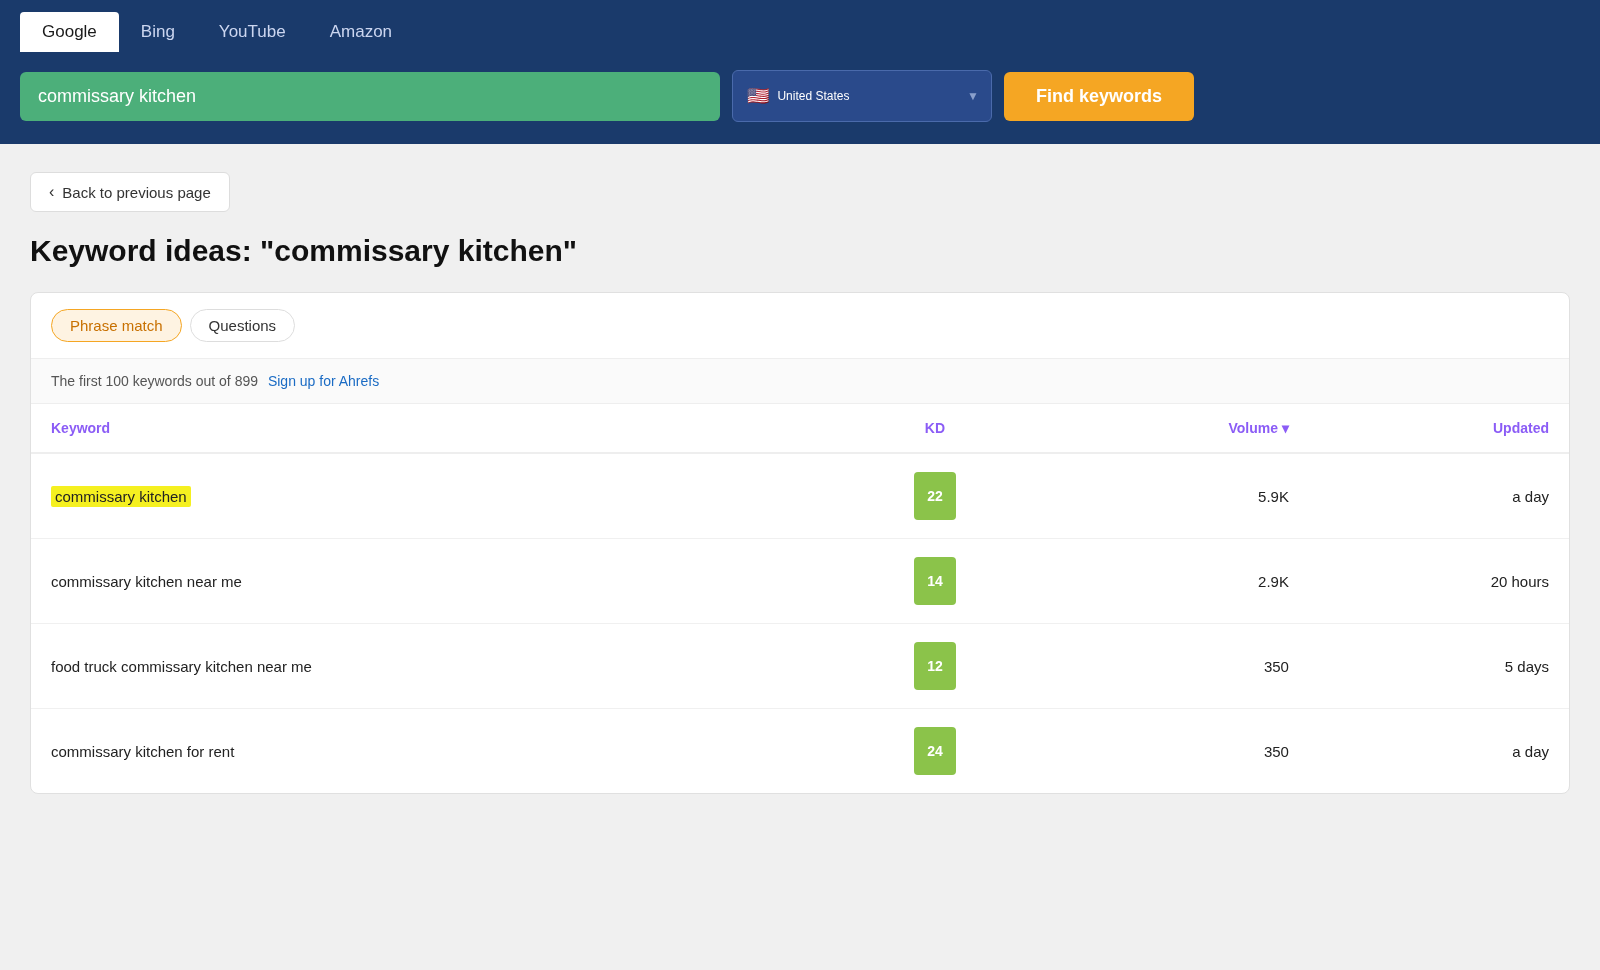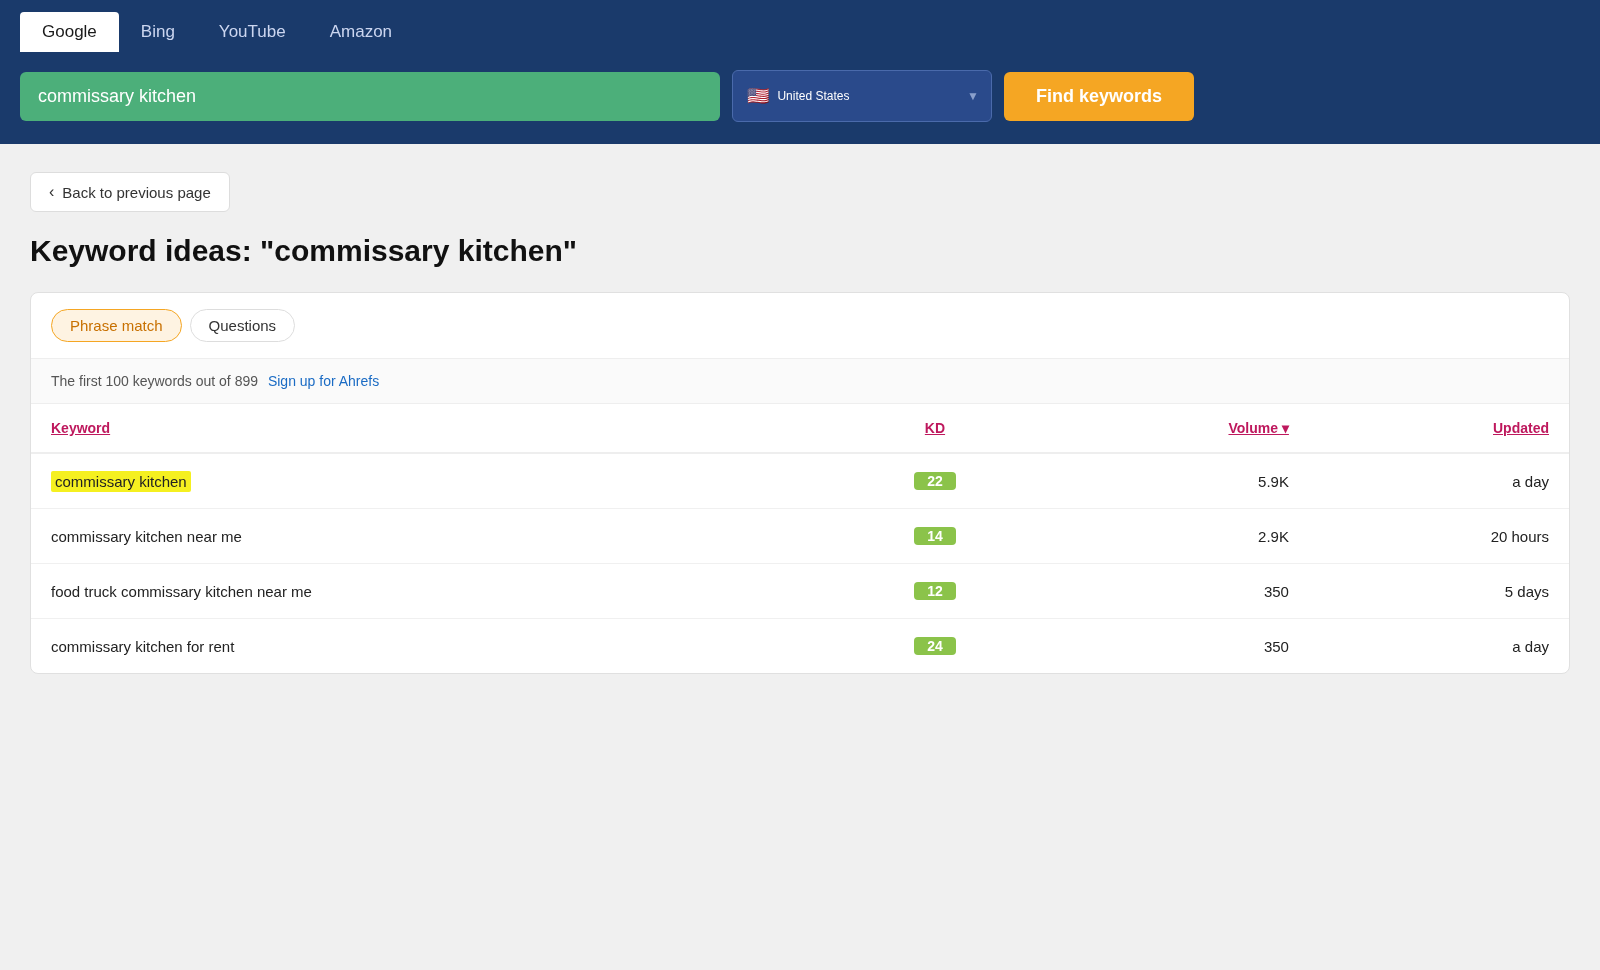--- a/index.html
+++ b/index.html
@@ -122,22 +122,21 @@
       border-collapse: collapse;
     }
     thead tr {
       border-bottom: 2px solid #eee;
     }
     thead th {
       padding: 16px 20px;
       text-align: left;
       font-size: 14px;
       font-weight: 700;
-      color: #be185d;
-      text-decoration: underline;
+      color: #8b5cf6;
     }
     thead th.right { text-align: right; }
     thead th.center { text-align: center; }
 
     tbody tr {
       border-bottom: 1px solid #f0f0f0;
     }
     tbody tr:last-child { border-bottom: none; }
     tbody td {
       padding: 18px 20px;
@@ -149,21 +148,21 @@
 
     .keyword-highlighted {
       background: #f5f020;
       padding: 2px 4px;
       border-radius: 2px;
       font-weight: 500;
     }
 
     .kd-badge {
       display: inline-block;
-      padding: 1px 10px;
+      padding: 16px 10px;
       border-radius: 4px;
       font-size: 14px;
       font-weight: 600;
       color: #fff;
       min-width: 42px;
       text-align: center;
     }
     .kd-green-light { background: #8bc34a; }
   </style>
 </head>

